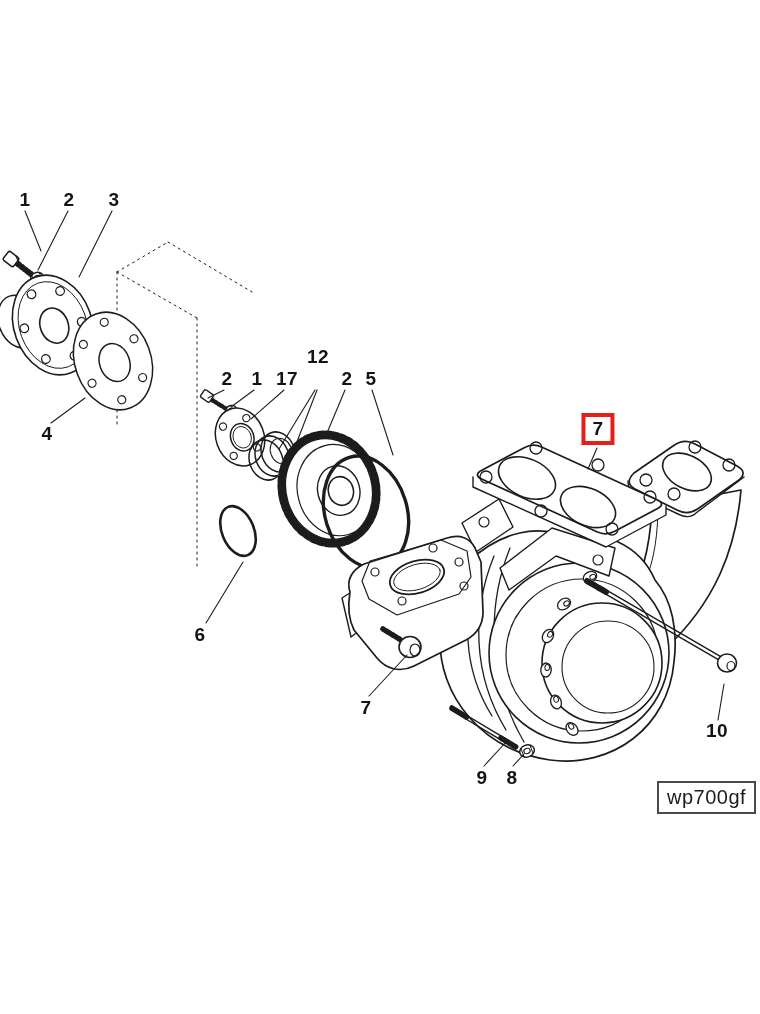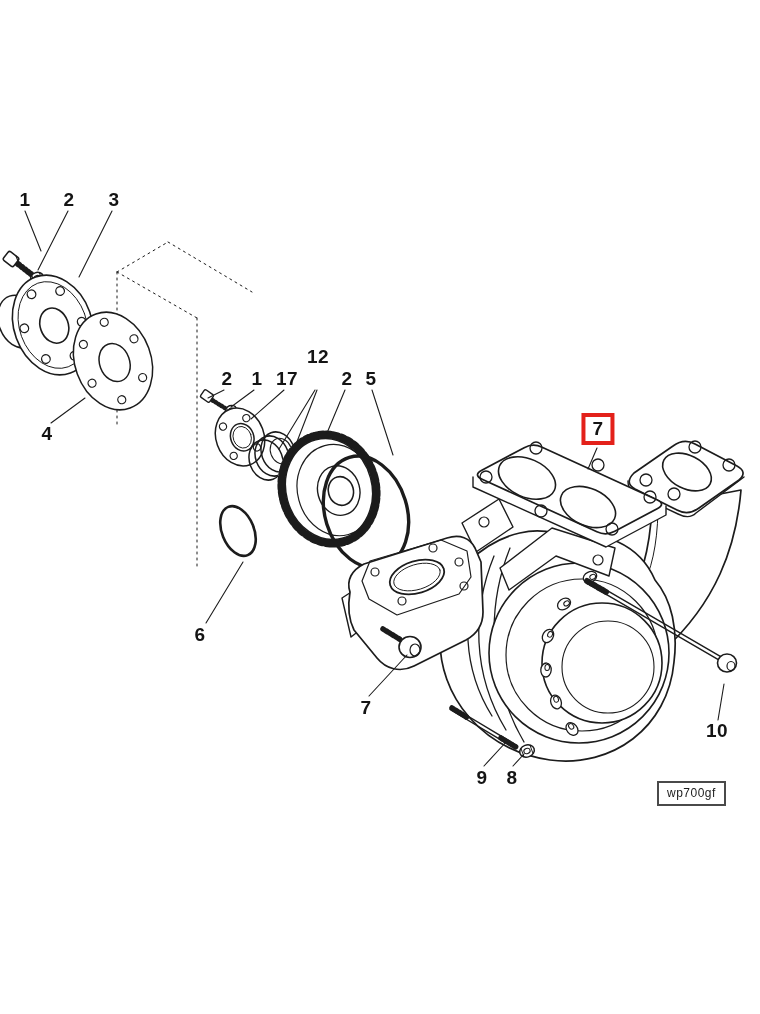--- a/index.html
+++ b/index.html
@@ -5,21 +5,21 @@
   html,body{margin:0;padding:0;background:#fff;}
   .stage{position:relative;width:760px;height:1014px;background:#fff;overflow:hidden;
          font-family:"Liberation Sans",sans-serif;}
   .stage svg{position:absolute;left:0;top:0;}
   .callout{position:absolute;transform:translate(-50%,-50%);
            font-size:19px;font-weight:700;color:#141414;line-height:1;
            letter-spacing:.5px;white-space:nowrap;cursor:pointer;}
   .callout.selected{border:4px solid var(--highlight,#e3211a);background:#fff;
            padding:2px 7px 3px 7px;}
   .code-box{position:absolute;border:2px solid #4a4a4a;background:#fff;
-           font-size:12px;font-weight:400;color:#1c1c1c;line-height:1;
+           font-size:20px;font-weight:400;color:#1c1c1c;line-height:1;
            padding:4px 8px 5px 8px;letter-spacing:.5px;}
   .ln{stroke:#1c1c1c;fill:none;stroke-linecap:round;stroke-linejoin:round;}
   .fw{fill:#ffffff;}
 </style>
 </head>
 <body>
 
 <div class="stage">
 
 <svg width="760" height="1014" viewBox="0 0 760 1014">

